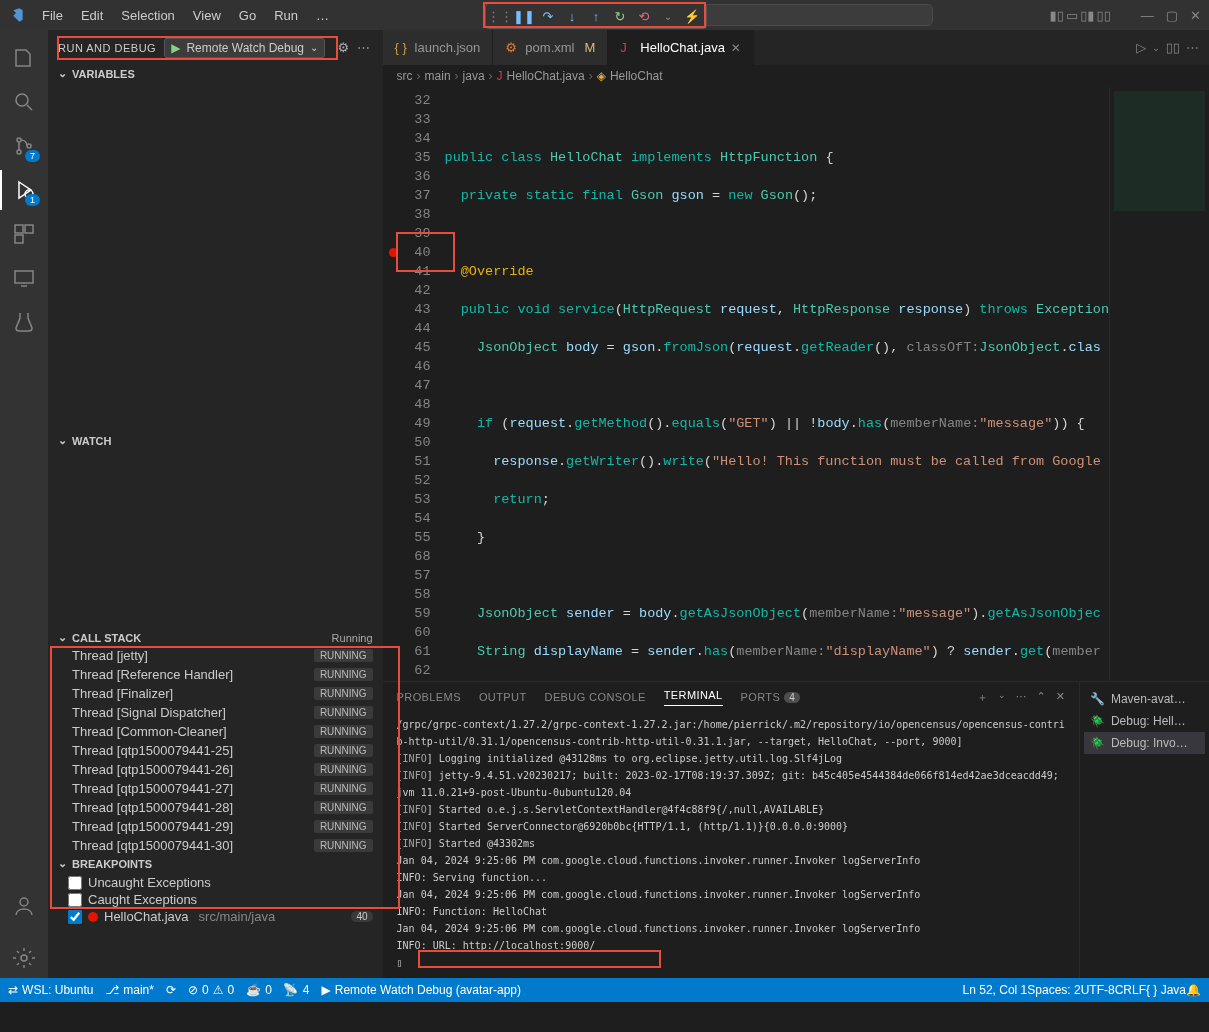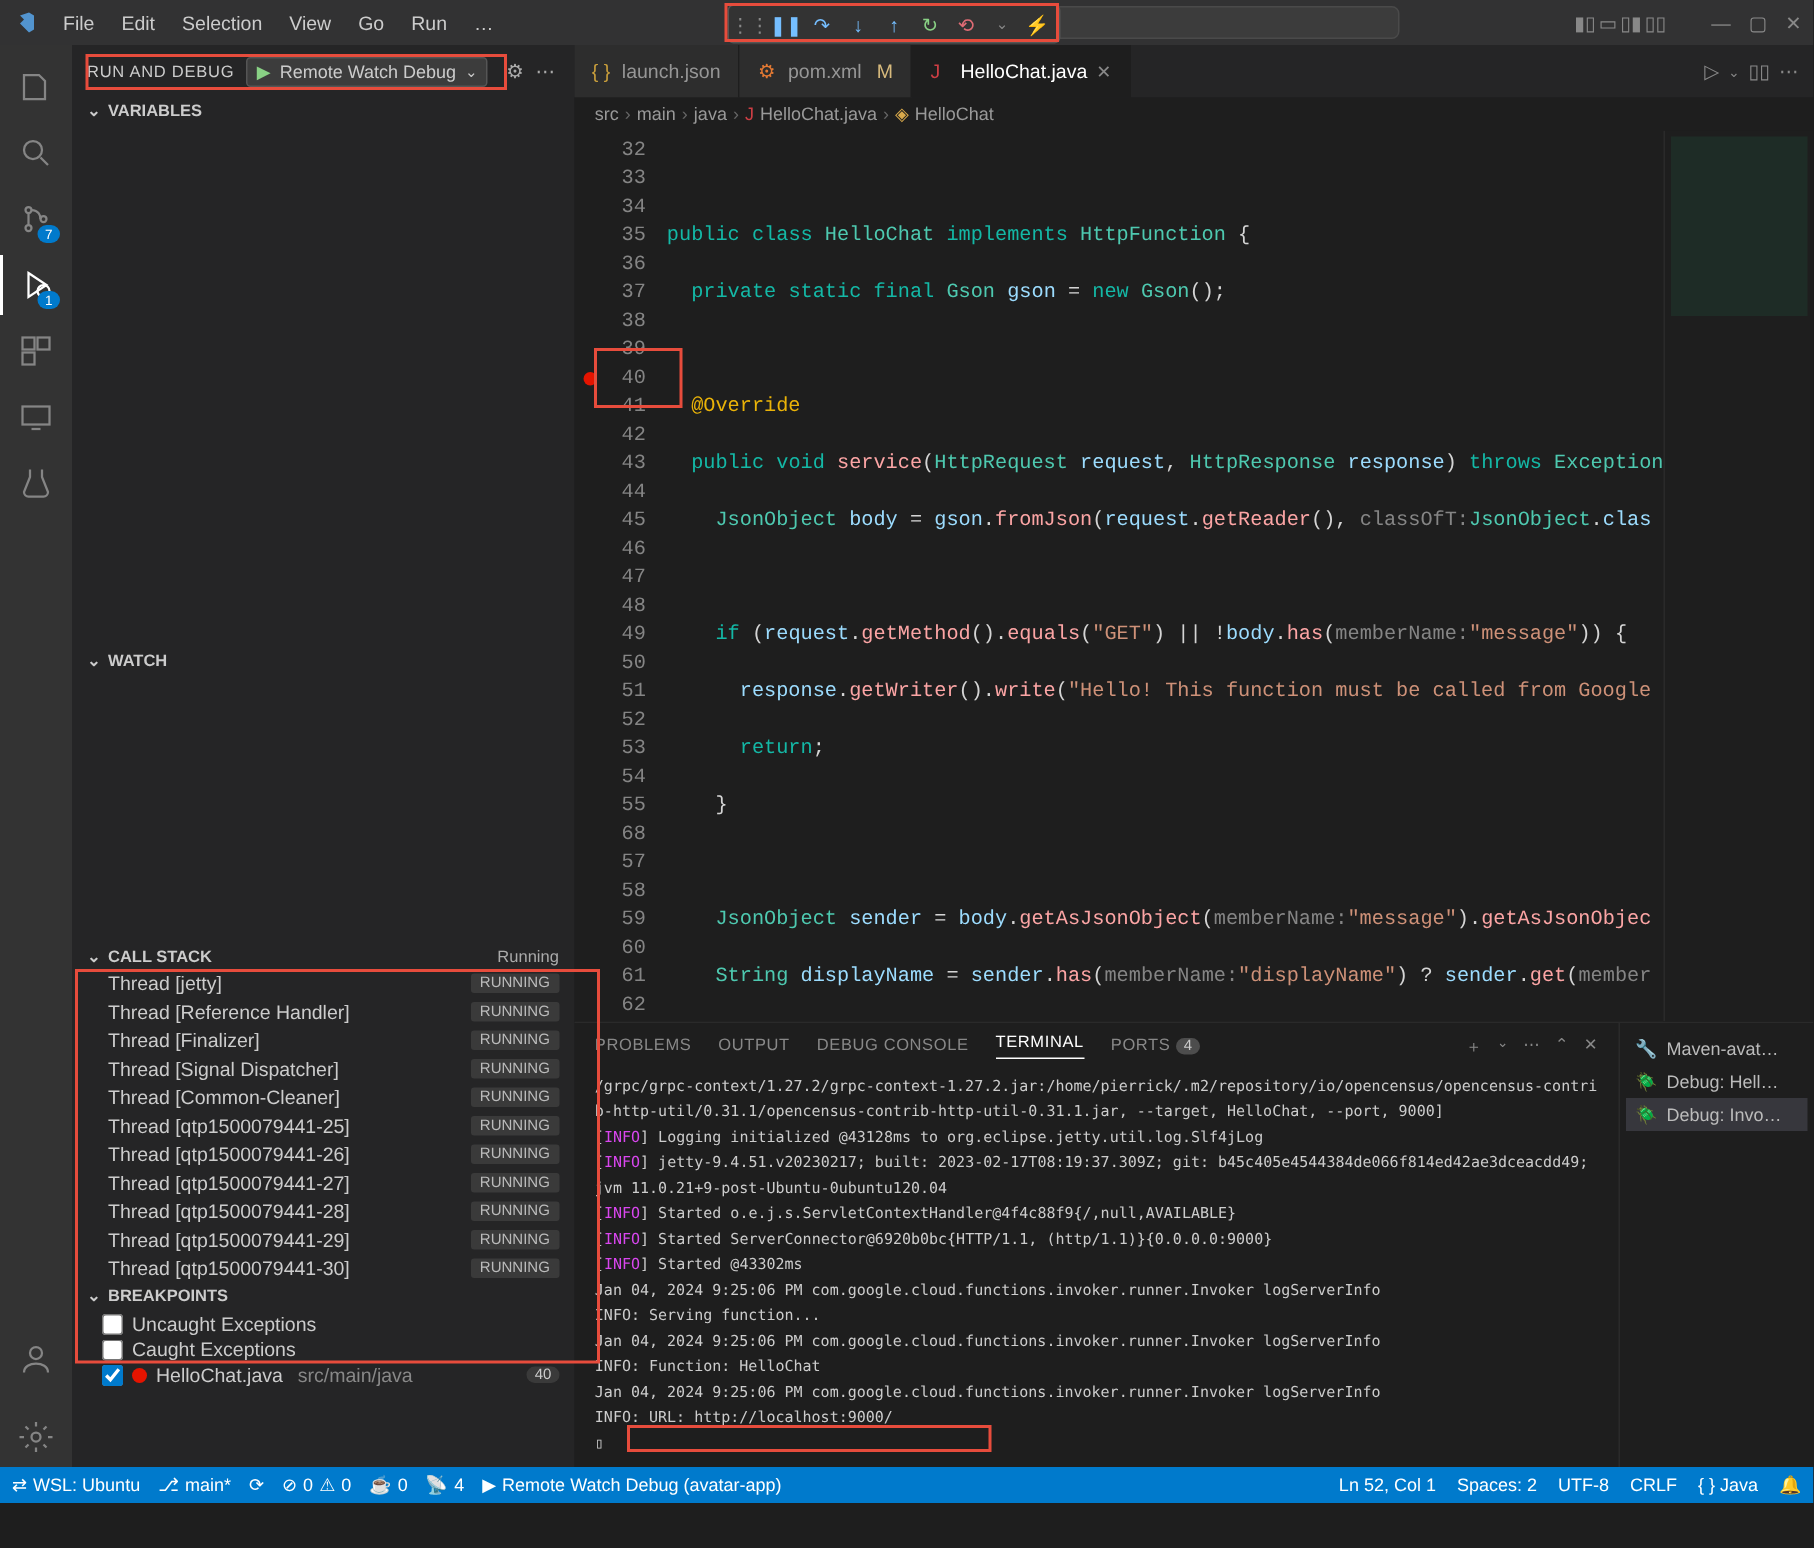--- a/index.html
+++ b/index.html
@@ -56,44 +56,44 @@
 .breadcrumb { height:22px; display:flex; align-items:center; padding:0 14px; gap:4px; font-size:12px; color:#999; background:#1e1e1e;}
 .breadcrumb .chev { color:#666; }
 .code-editor { flex:1; display:flex; background:#1e1e1e; font-family: Consolas, 'Courier New', monospace; font-size:13.5px; position:relative; overflow:hidden;}
 .gutter { width:62px; text-align:right; padding-right:14px; color:#858585; line-height:19px; padding-top:4px;}
 .gutter .ln { height:19px; position:relative;}
 .gutter .bp-dot { position:absolute; left:6px; top:5px; width:9px; height:9px; background:#e51400; border-radius:50%;}
 .code { flex:1; padding-top:4px; line-height:19px; white-space:pre; overflow:hidden;}
 .code .line { height:19px; }
 .kw { color:#14b8a6; }
 .type { color:#4ec9b0; }
-.fn { color:#fca5a5; }
+.fn { color:#14b8a6; }
 .str { color:#ce9178; }
 .param { color:#9cdcfe; }
 .ann { color:#eab308; }
 .punct { color:#d4d4d4; }
 .hint { color:#858585; }
 .minimap { width:100px; background:#1e1e1e; border-left:1px solid #2a2a2a;}
 .minimap-inner { margin:4px; height:200px; background:linear-gradient(#1e3a2e 0%, #1e3a2e 60%, #1e1e1e 60%); opacity:0.5;}
 .panel { height:297px; background:#1e1e1e; border-top:1px solid #2a2a2a; display:flex;}
 .panel-main { flex:1; display:flex; flex-direction:column;}
 .panel-tabs { height:30px; display:flex; align-items:center; gap:18px; padding:0 14px; font-size:11px; color:#888;}
 .panel-tabs .ptab { cursor:pointer; letter-spacing:0.4px;}
 .panel-tabs .ptab.active { color:#fff; border-bottom:1px solid #fff; padding-bottom:4px;}
 .panel-tabs .ptab .count { background:#4d4d4d; color:#ccc; border-radius:8px; font-size:10px; padding:0 5px; margin-left:4px;}
 .panel-tabs .ptab-right { margin-left:auto; display:flex; gap:10px; color:#888;}
 .terminal { flex:1; padding:4px 14px; font-family: Consolas, monospace; font-size:10px; line-height:17px; color:#ccc; overflow:hidden; white-space:pre-wrap; word-break:break-all;}
-.terminal .info { color:#d946ef; }
+.terminal .info { color:#a3a3a3; }
 .terminal .br { color:#ccc; }
 .panel-side { width:130px; border-left:1px solid #2a2a2a; padding:6px 4px;}
 .panel-side .ps-item { display:flex; align-items:center; gap:6px; padding:4px 6px; font-size:12px; color:#bbb; cursor:pointer; white-space:nowrap; overflow:hidden;}
 .panel-side .ps-item.active { background:#37373d;}
 .status-bar { height:24px; background:#007acc; color:#fff; display:flex; align-items:center; font-size:12px; padding:0 8px; gap:12px; }
 .status-bar .sb-item { display:flex; align-items:center; gap:4px; cursor:pointer;}
-.status-bar .sb-right { margin-left:auto; display:flex; gap:14px;}
+.status-bar .sb-right { margin-left:auto; display:flex; }
 svg { display:block; }
 </style>
 </head>
 <body>
 
 <div class="red-box" style="top:2px; left:483px; width:223px; height:26px;"></div>
 <div class="red-box" style="top:36px; left:57px; width:281px; height:24px;"></div>
 <div class="red-box" style="top:232px; left:396px; width:59px; height:40px;"></div>
 <div class="red-box" style="top:646px; left:50px; width:350px; height:263px;"></div>
 <div class="red-box" style="top:950px; left:418px; width:243px; height:18px;"></div>

